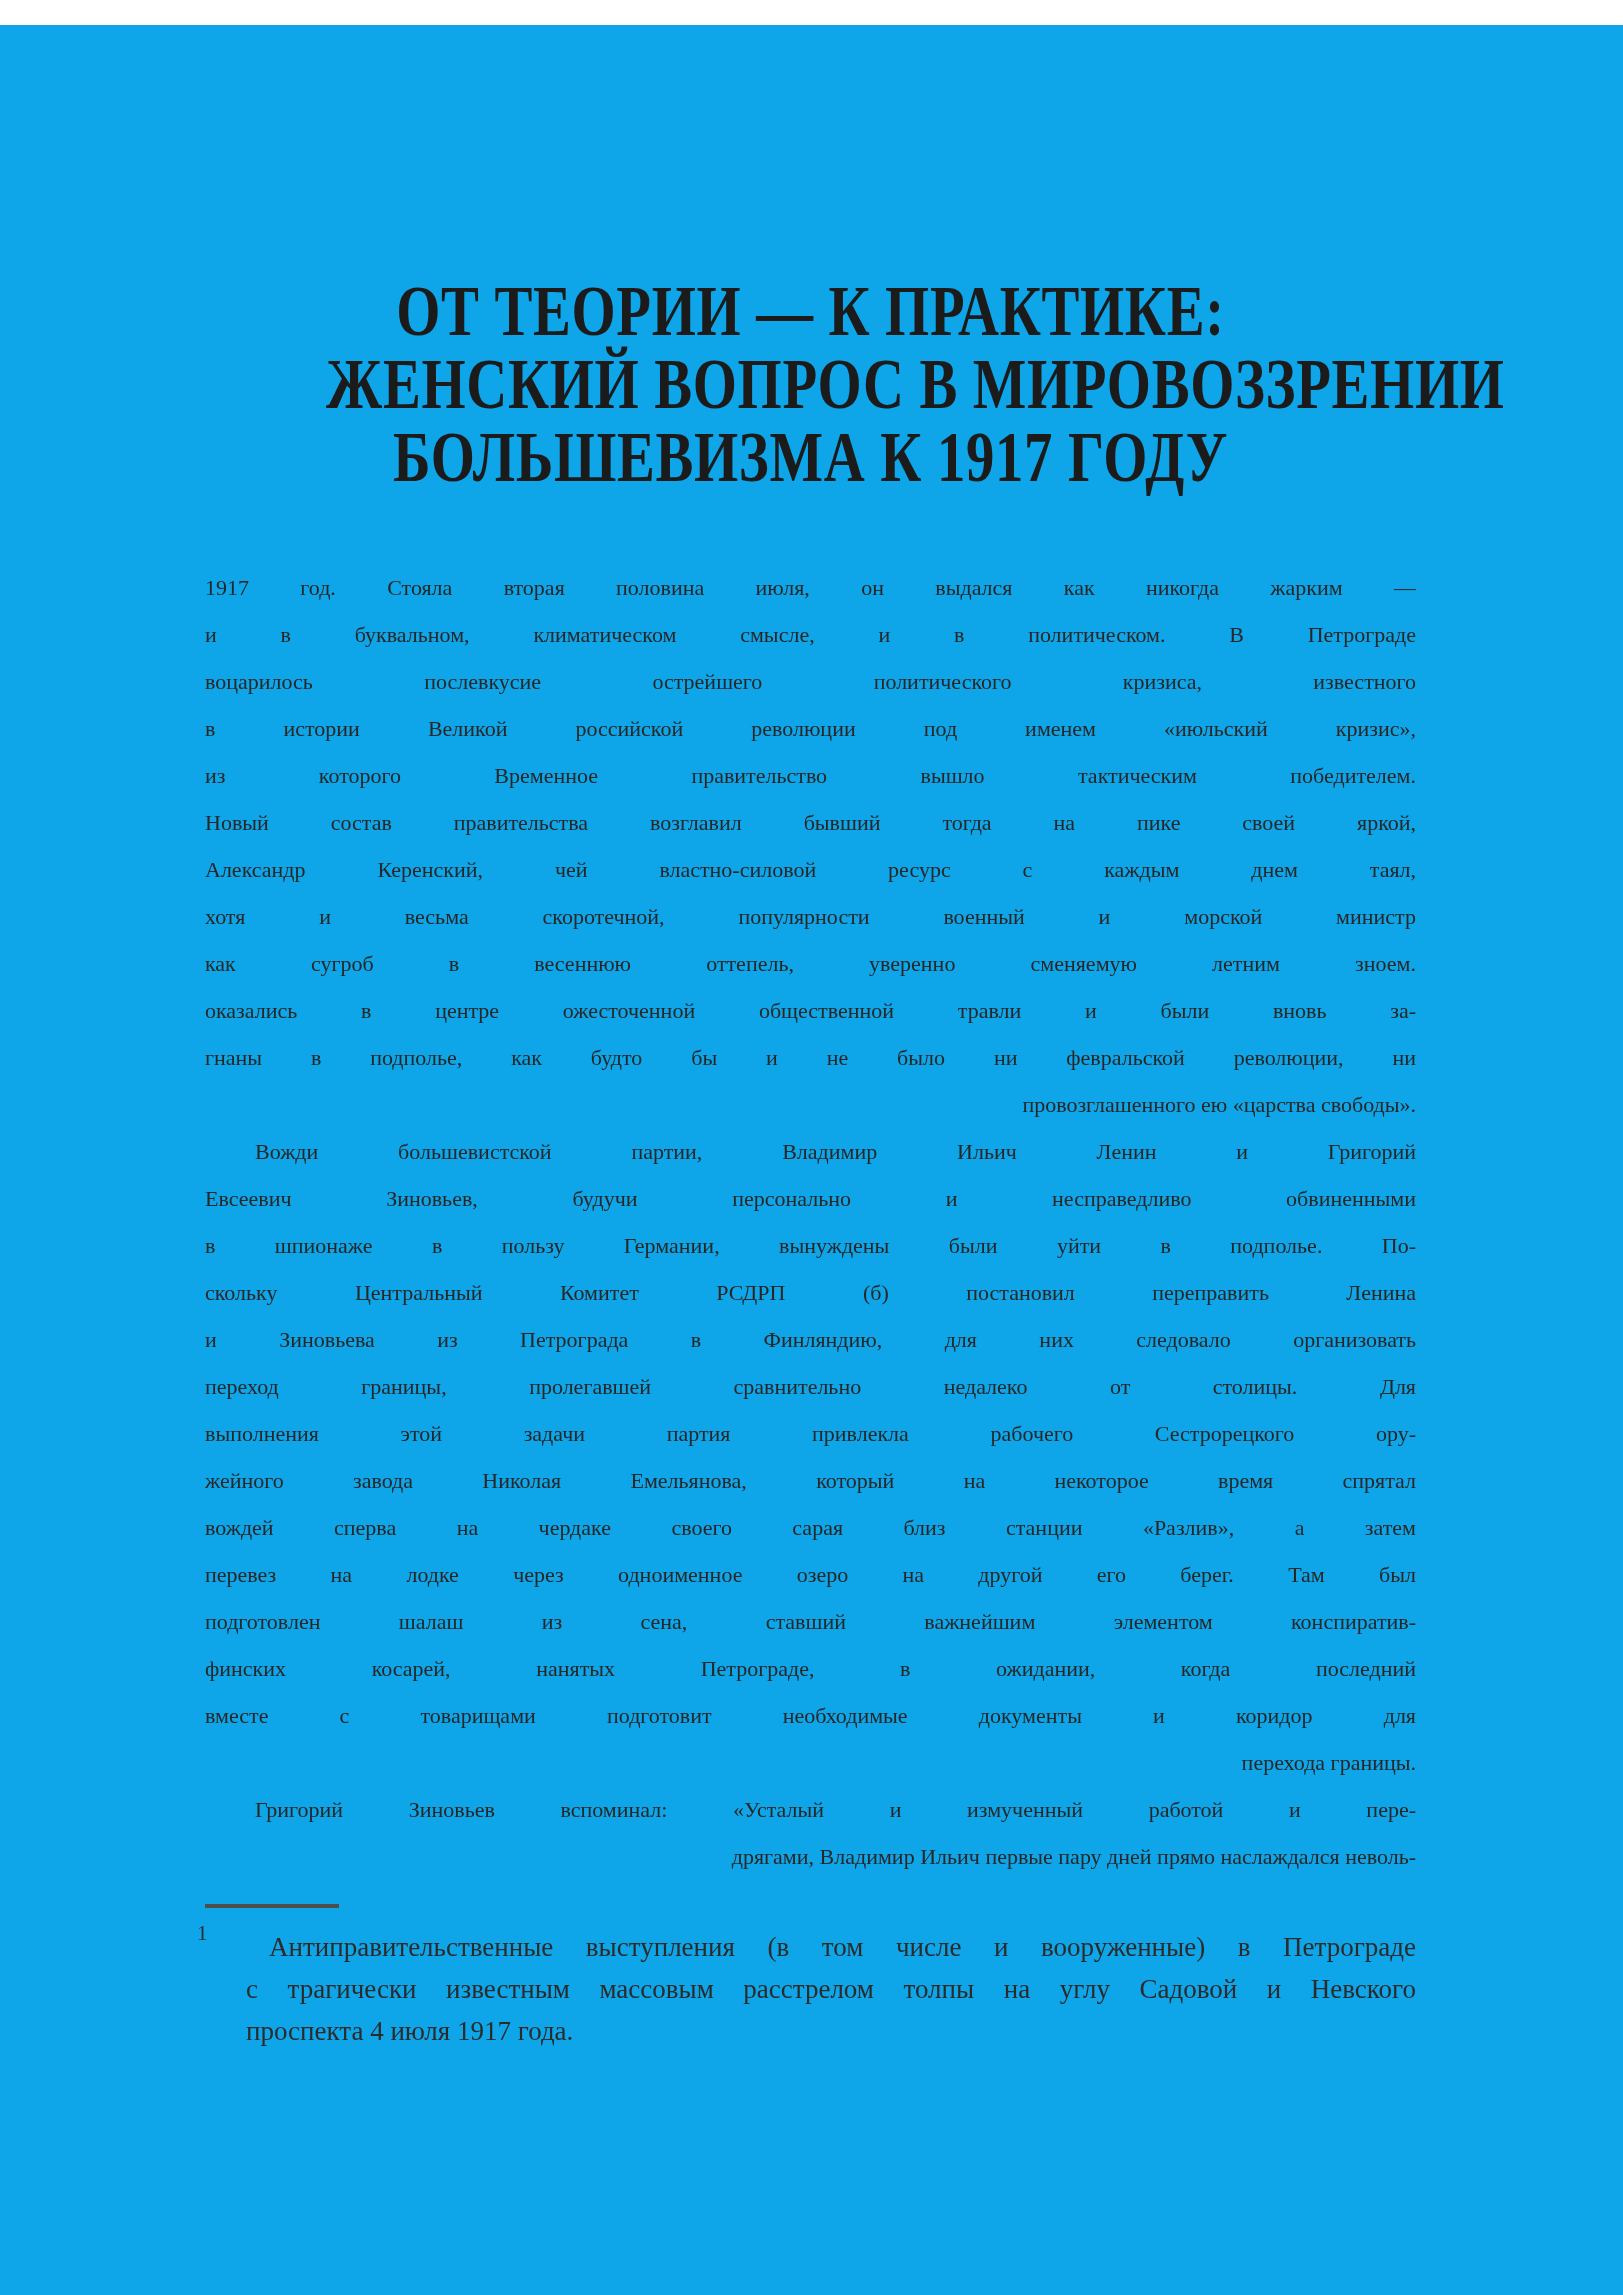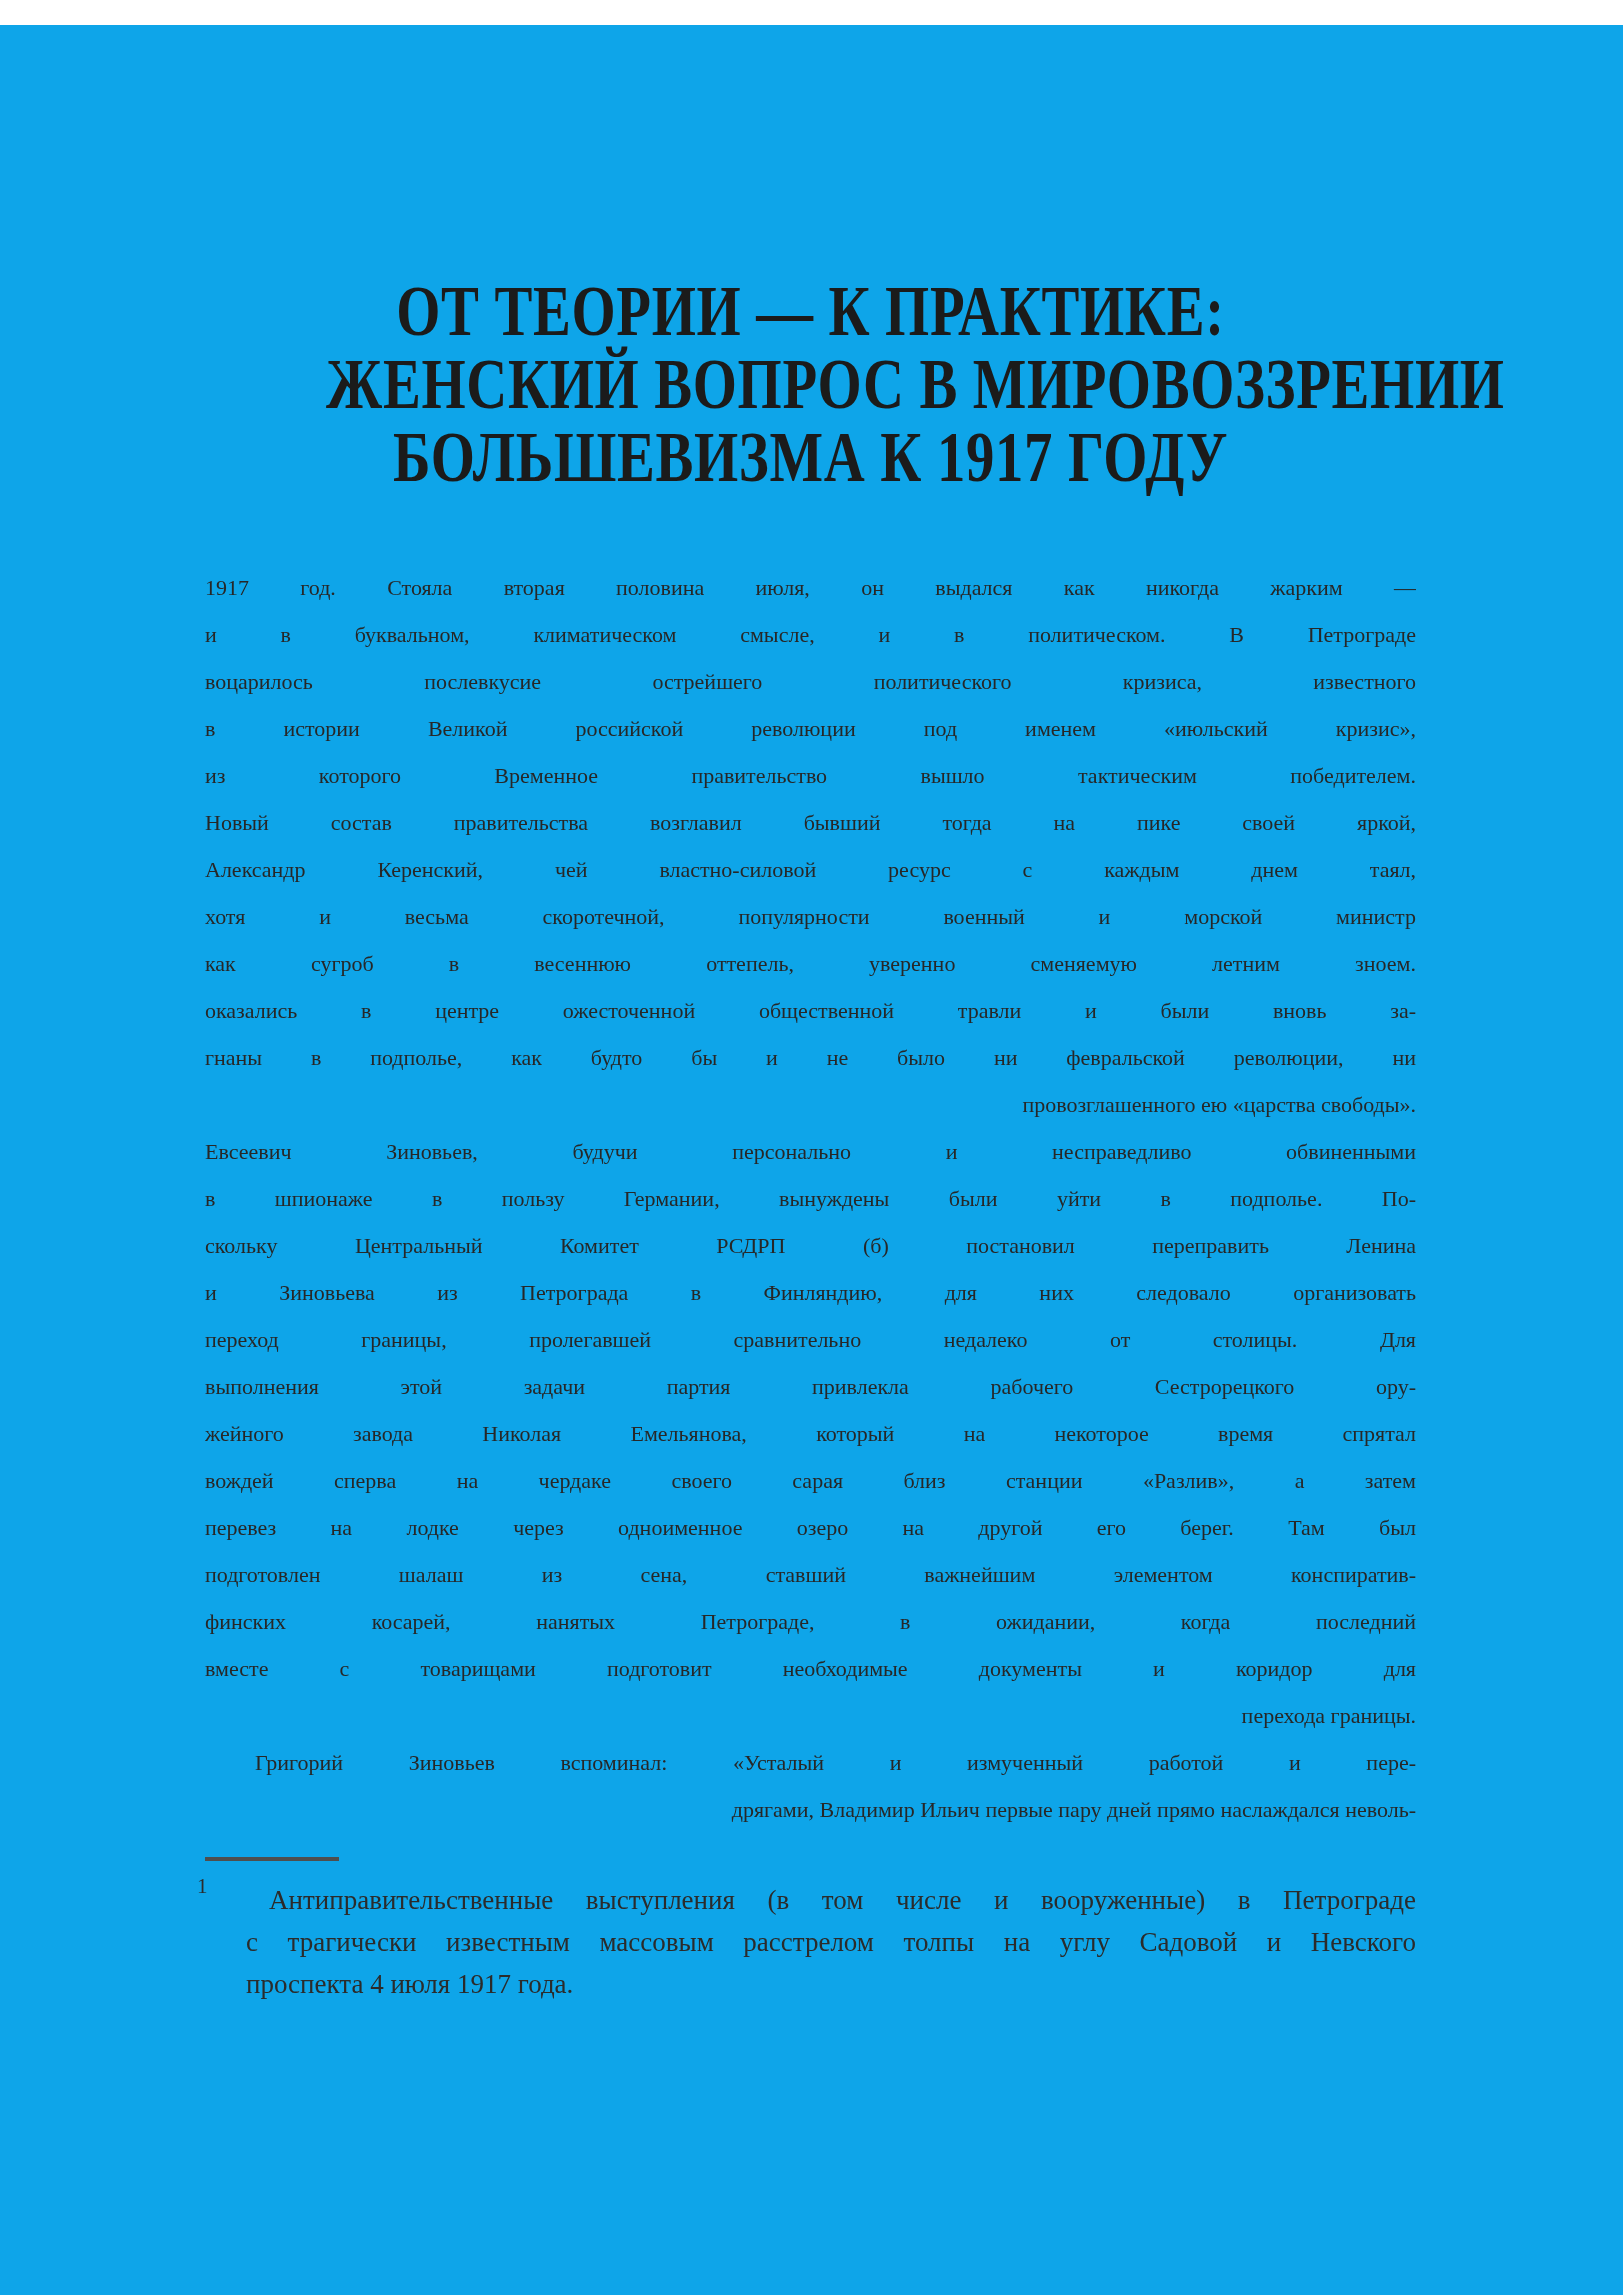--- a/index.html
+++ b/index.html
@@ -124,20 +124,21 @@
         <div class="line justify">воцарилось послевкусие острейшего политического кризиса, известного</div>
         <div class="line justify">в истории Великой российской революции под именем «июльский кризис»,</div>
         <div class="line justify">из которого Временное правительство вышло тактическим победителем.</div>
         <div class="line justify">Новый состав правительства возглавил бывший тогда на пике своей яркой,</div>
         <div class="line justify">Александр Керенский, чей властно-силовой ресурс с каждым днем таял,</div>
         <div class="line justify">хотя и весьма скоротечной, популярности военный и морской министр</div>
         <div class="line justify">как сугроб в весеннюю оттепель, уверенно сменяемую летним зноем.</div>
         <div class="line justify">оказались в центре ожесточенной общественной травли и были вновь за-</div>
         <div class="line justify">гнаны в подполье, как будто бы и не было ни февральской революции, ни</div>
         <div class="line">провозглашенного ею «царства свободы».</div>
+        <div class="line justify indent">Вожди большевистской партии, Владимир Ильич Ленин и Григорий</div>
         <div class="line justify">Евсеевич Зиновьев, будучи персонально и несправедливо обвиненными</div>
         <div class="line justify">в шпионаже в пользу Германии, вынуждены были уйти в подполье. По-</div>
         <div class="line justify">скольку Центральный Комитет РСДРП (б) постановил переправить Ленина</div>
         <div class="line justify">и Зиновьева из Петрограда в Финляндию, для них следовало организовать</div>
         <div class="line justify">переход границы, пролегавшей сравнительно недалеко от столицы. Для</div>
         <div class="line justify">выполнения этой задачи партия привлекла рабочего Сестрорецкого ору-</div>
         <div class="line justify">жейного завода Николая Емельянова, который на некоторое время спрятал</div>
         <div class="line justify">вождей сперва на чердаке своего сарая близ станции «Разлив», а затем</div>
         <div class="line justify">перевез на лодке через одноименное озеро на другой его берег. Там был</div>
         <div class="line justify">подготовлен шалаш из сена, ставший важнейшим элементом конспиратив-</div>

